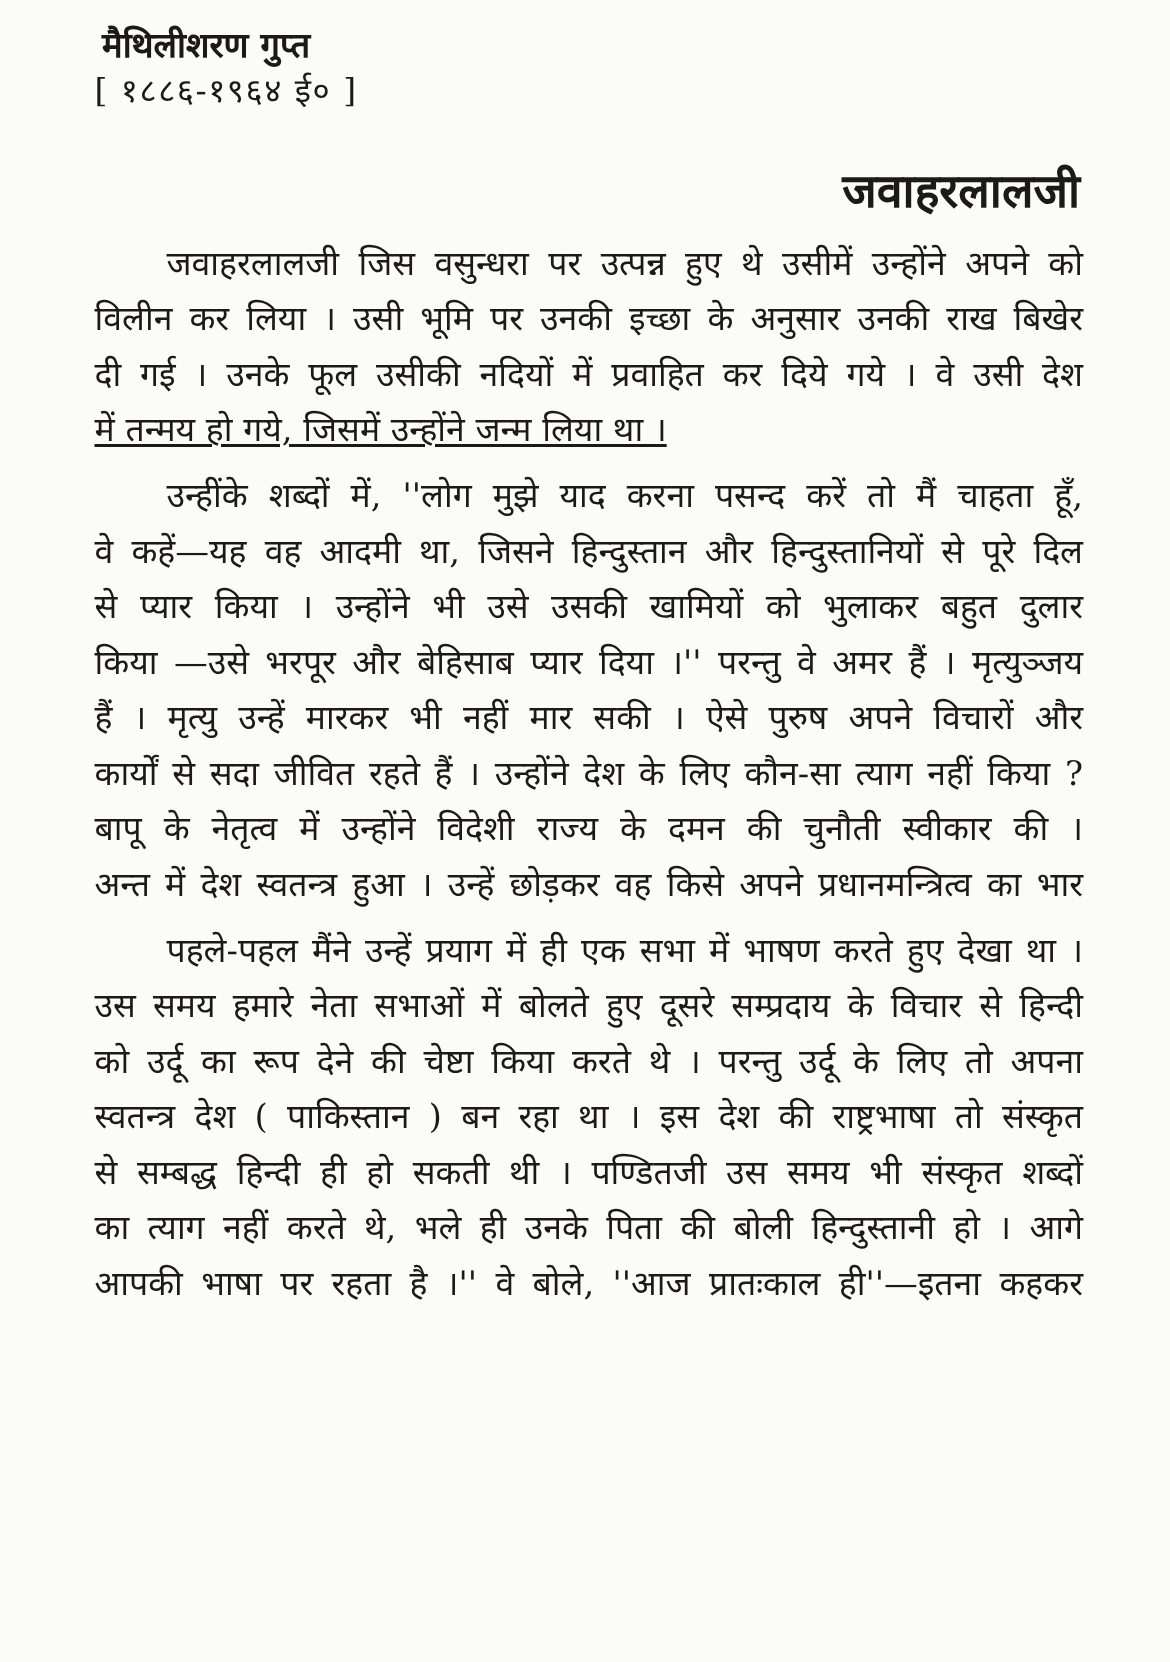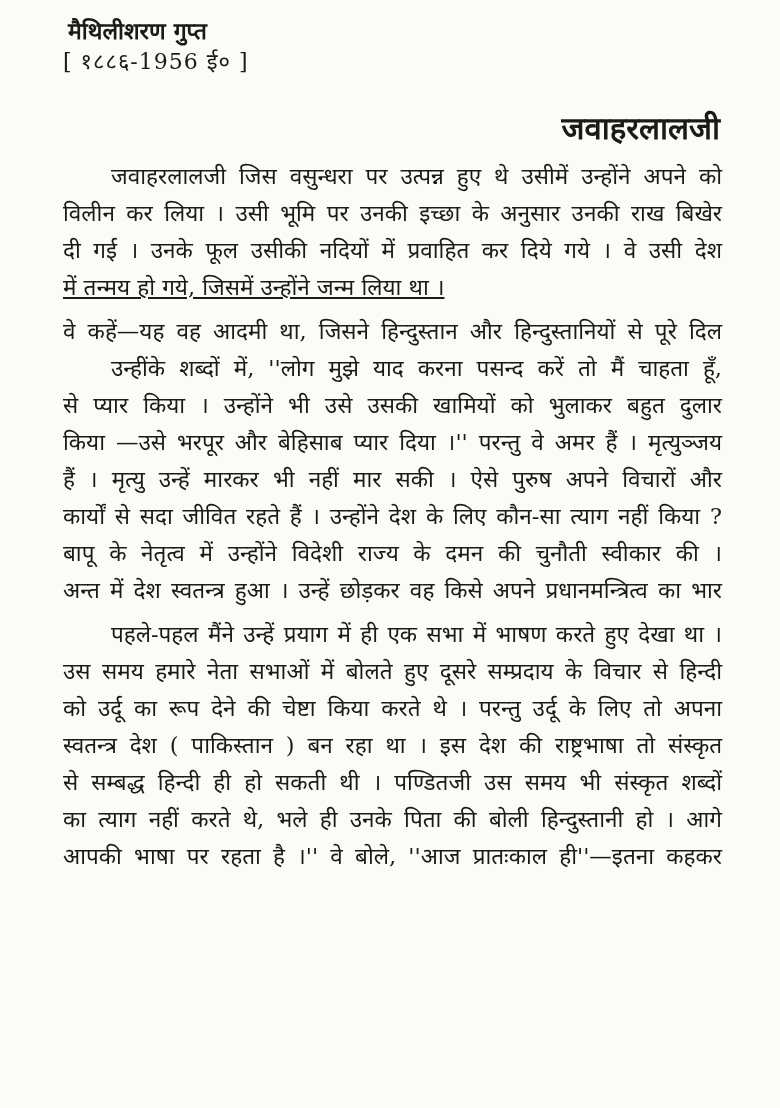--- a/index.html
+++ b/index.html
@@ -60,37 +60,37 @@
     text-decoration: underline;
   }
 </style>
 </head>
 <body>
 
 <div class="page">
 
   <div class="author-name">मैथिलीशरण गुप्त</div>
 
-  <div class="author-dates">[ १८८६-1956 ई० ]</div>
+  <div class="author-dates">[ १८८६-१९६४ ई० ]</div>
 
   <div class="essay-title">जवाहरलालजी</div>
 
   <div class="body-text">
 
     <div class="paragraph">
       <div class="line first">जवाहरलालजी जिस वसुन्धरा पर उत्पन्न हुए थे उसीमें उन्होंने अपने को</div>
       <div class="line">विलीन कर लिया । उसी भूमि पर उनकी इच्छा के अनुसार उनकी राख बिखेर</div>
       <div class="line">दी गई । उनके फूल उसीकी नदियों में प्रवाहित कर दिये गये । वे उसी देश</div>
       <div class="line end">में तन्मय हो गये, जिसमें उन्होंने जन्म लिया था ।</div>
     </div>
 
 
     <div class="paragraph">
+      <div class="line first">उन्हींके शब्दों में, ''लोग मुझे याद करना पसन्द करें तो मैं चाहता हूँ,</div>
       <div class="line">वे कहें—यह वह आदमी था, जिसने हिन्दुस्तान और हिन्दुस्तानियों से पूरे दिल</div>
-      <div class="line first">उन्हींके शब्दों में, ''लोग मुझे याद करना पसन्द करें तो मैं चाहता हूँ,</div>
       <div class="line">से प्यार किया । उन्होंने भी उसे उसकी खामियों को भुलाकर बहुत दुलार</div>
       <div class="line">किया —उसे भरपूर और बेहिसाब प्यार दिया ।'' परन्तु वे अमर हैं । मृत्युञ्जय</div>
       <div class="line">हैं । मृत्यु उन्हें मारकर भी नहीं मार सकी । ऐसे पुरुष अपने विचारों और</div>
       <div class="line">कार्यों से सदा जीवित रहते हैं । उन्होंने देश के लिए कौन-सा त्याग नहीं किया ?</div>
       <div class="line">बापू के नेतृत्व में उन्होंने विदेशी राज्य के दमन की चुनौती स्वीकार की ।</div>
       <div class="line">अन्त में देश स्वतन्त्र हुआ । उन्हें छोड़कर वह किसे अपने प्रधानमन्त्रित्व का भार</div>
     </div>
 
     <div class="paragraph">
       <div class="line first">पहले-पहल मैंने उन्हें प्रयाग में ही एक सभा में भाषण करते हुए देखा था ।</div>

